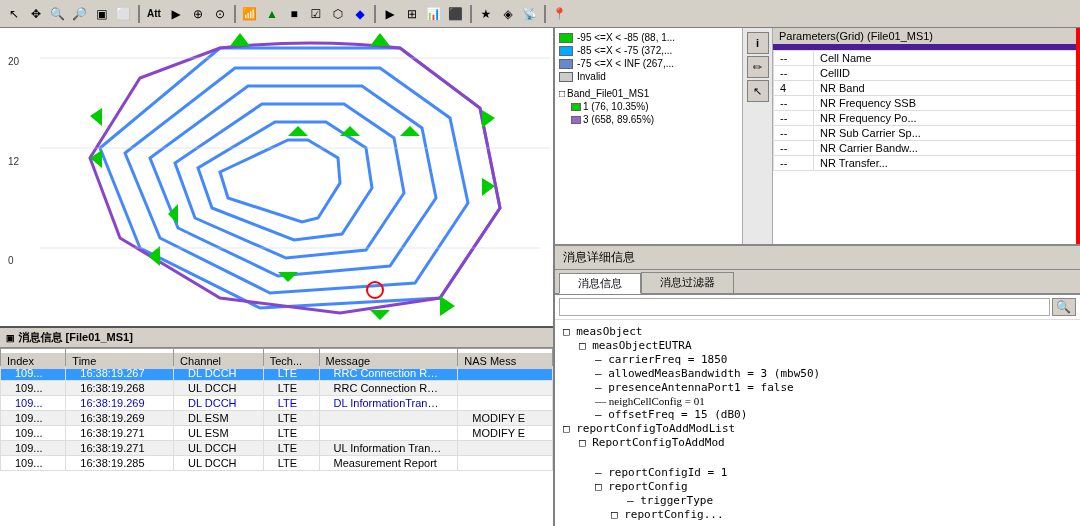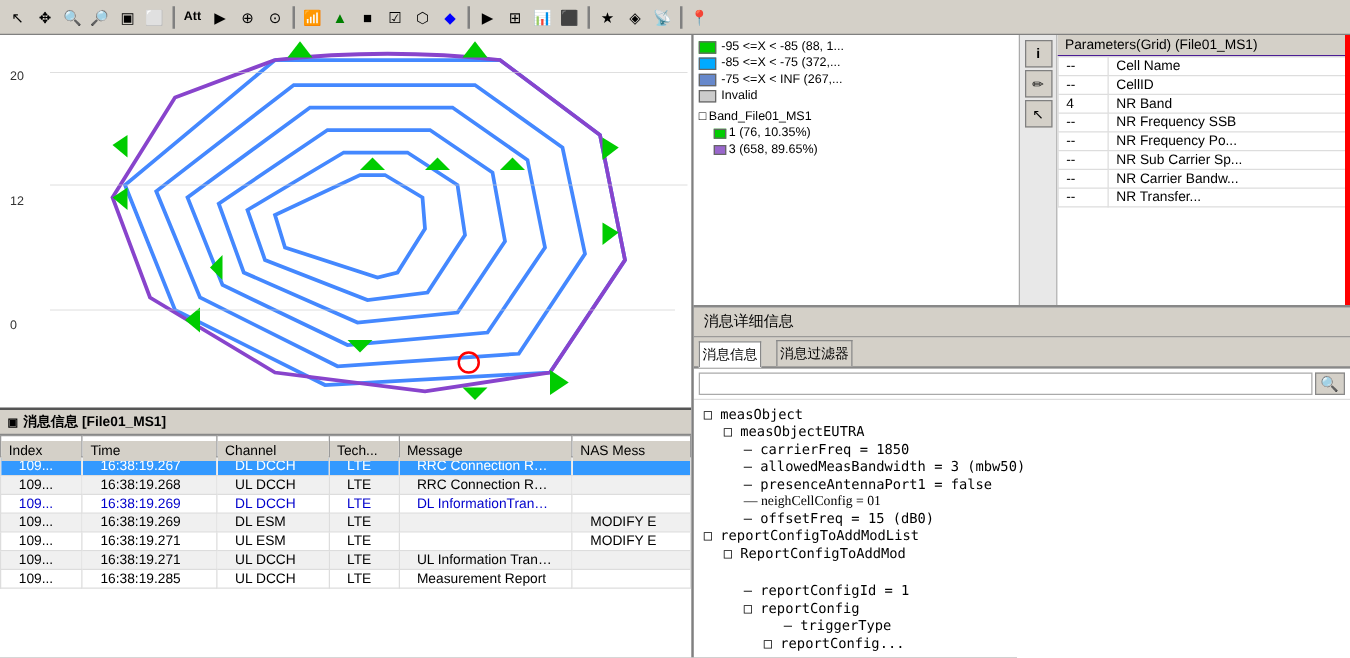--- a/index.html
+++ b/index.html
@@ -123,21 +123,21 @@
     }
 
     .top-right {
       height: 230px;
       display: flex;
       position: relative;
       border-bottom: 2px solid #888;
     }
 
     .legend-panel {
-      width: 261px;
+      width: 188px;
       background: white;
       border-right: 1px solid #aaa;
       padding: 4px;
       overflow: hidden;
     }
 
     .legend-item {
       display: flex;
       align-items: center;
       gap: 4px;
@@ -186,21 +186,21 @@
     .param-panel {
       flex: 1;
       background: white;
       overflow: hidden;
     }
 
     .param-panel-title {
       background: #d4d0c8;
       padding: 2px 6px;
       font-size: 11px;
-      border-bottom: 1px solid #4c1d95;
+      border-bottom: 6px solid #4c1d95;
     }
 
     .param-table {
       width: 100%;
       border-collapse: collapse;
       font-size: 11px;
     }
 
     .param-table td {
       border: 1px solid #ddd;
@@ -225,27 +225,27 @@
     }
 
     .msg-detail-tabs {
       display: flex;
       background: #d4d0c8;
       border-bottom: 2px solid #888;
       padding: 2px 4px 0;
     }
 
     .msg-tab {
-      padding: 2px 2px;
+      padding: 2px 18px;
       border: 1px solid #888;
       border-bottom: none;
       background: #d4d0c8;
       cursor: pointer;
       font-size: 11px;
-      margin-right: 12px;
+      margin-right: 0;
     }
 
     .msg-tab.active {
       background: white;
       border-bottom: 1px solid white;
       position: relative;
       bottom: -1px;
     }
 
     .msg-search-bar {

